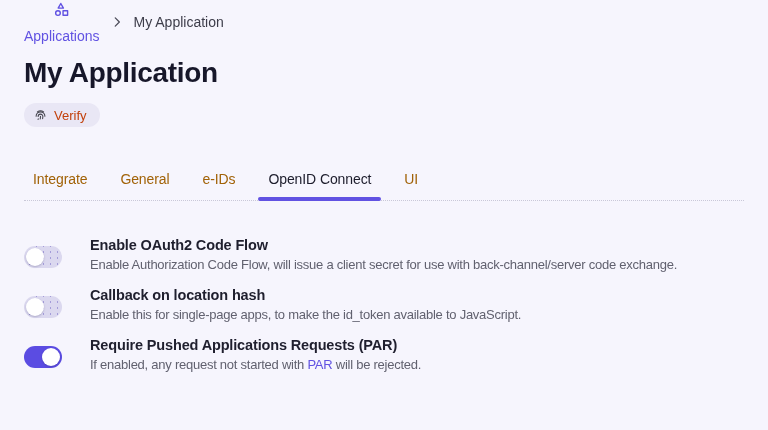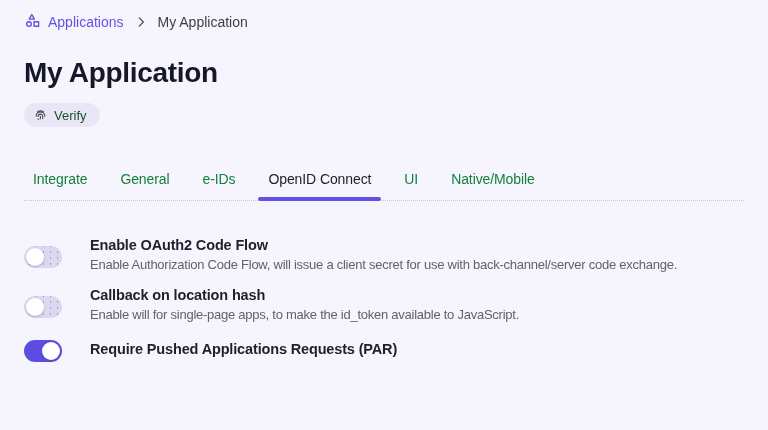--- a/index.html
+++ b/index.html
@@ -9,53 +9,53 @@
     background: #f6f5fd;
     font-family: "Liberation Sans", sans-serif;
     -webkit-font-smoothing: antialiased;
   }
   .page { padding: 12px 24px 0 24px; }
 
   
   .breadcrumb { display: flex; align-items: center; gap: 8px; height: 20px; }
   .breadcrumb .crumb-link {
     color: #6152e2; font-size: 14px; text-decoration: none;
-    display: inline-flex; align-items: center; gap: 7px; cursor: pointer;
+    display: inline-flex; align-items: center; gap: 7px; cursor: pointer; flex-direction: column;
   }
   .breadcrumb .crumb-current { color: #3d3d4a; font-size: 14px; }
   .crumb-sep { display: inline-flex; color: #4c4c59; margin: 0 2px; }
 
   
   .page-title {
     margin-top: 24px;
     font-size: 28px; line-height: 34px; font-weight: 700;
     letter-spacing: -0.3px; color: #17172a;
   }
 
   
   .verify-badge {
     margin-top: 13px;
     display: inline-flex; align-items: center; gap: 6px;
     background: #e9e7f5; border: none; border-radius: 13px;
     padding: 4px 13px 4px 9px; height: 24px;
     font-family: "Liberation Sans", sans-serif;
-    font-size: 13px; color: #14532d; cursor: pointer;
+    font-size: 13px; color: #c2410c; cursor: pointer;
   }
   .verify-badge svg { display: block; }
 
   
   .tabs {
     margin-top: 44px;
     display: flex; align-items: flex-end; gap: 33px;
     padding-left: 9px;
     border-bottom: 1px dotted #c9c8d8;
   }
   .tab {
     position: relative;
-    font-size: 14px; color: #15803d;
+    font-size: 14px; color: #a16207;
     padding-bottom: 13px;
     letter-spacing: -0.1px;
     cursor: pointer; white-space: nowrap;
   }
   .tab.active { font-weight: 400; color: #1c1c2b; }
   .tab.active::after {
     content: "";
     position: absolute; left: -10px; right: -10px; bottom: -1px;
     height: 4px; border-radius: 2px;
     background: #6152e2;
@@ -138,21 +138,20 @@
     <span>Verify</span>
   </button>
 
   
   <div class="tabs">
     <div class="tab">Integrate</div>
     <div class="tab">General</div>
     <div class="tab">e-IDs</div>
     <div class="tab active">OpenID Connect</div>
     <div class="tab">UI</div>
-    <div class="tab">Native/Mobile</div>
   </div>
 
   
   <div class="settings">
 
     <div class="setting-row">
       <button class="toggle" role="switch" aria-checked="false">
         <span class="knob"></span>
       </button>
       <div class="row-text">
@@ -160,28 +159,29 @@
         <div class="row-desc">Enable Authorization Code Flow, will issue a client secret for use with back-channel/server code exchange.</div>
       </div>
     </div>
 
     <div class="setting-row">
       <button class="toggle" role="switch" aria-checked="false">
         <span class="knob"></span>
       </button>
       <div class="row-text">
         <div class="row-label">Callback on location hash</div>
-        <div class="row-desc">Enable will for single-page apps, to make the id_token available to JavaScript.</div>
+        <div class="row-desc">Enable this for single-page apps, to make the id_token available to JavaScript.</div>
       </div>
     </div>
 
 
     <div class="setting-row">
       <button class="toggle on" role="switch" aria-checked="true">
         <span class="knob"></span>
       </button>
       <div class="row-text">
         <div class="row-label">Require Pushed Applications Requests (PAR)</div>
+        <div class="row-desc"><span>If enabled, any request not started with </span><a>PAR</a><span> will be rejected.</span></div>
       </div>
     </div>
 
   </div>
 </div>
 
 </body></html>

